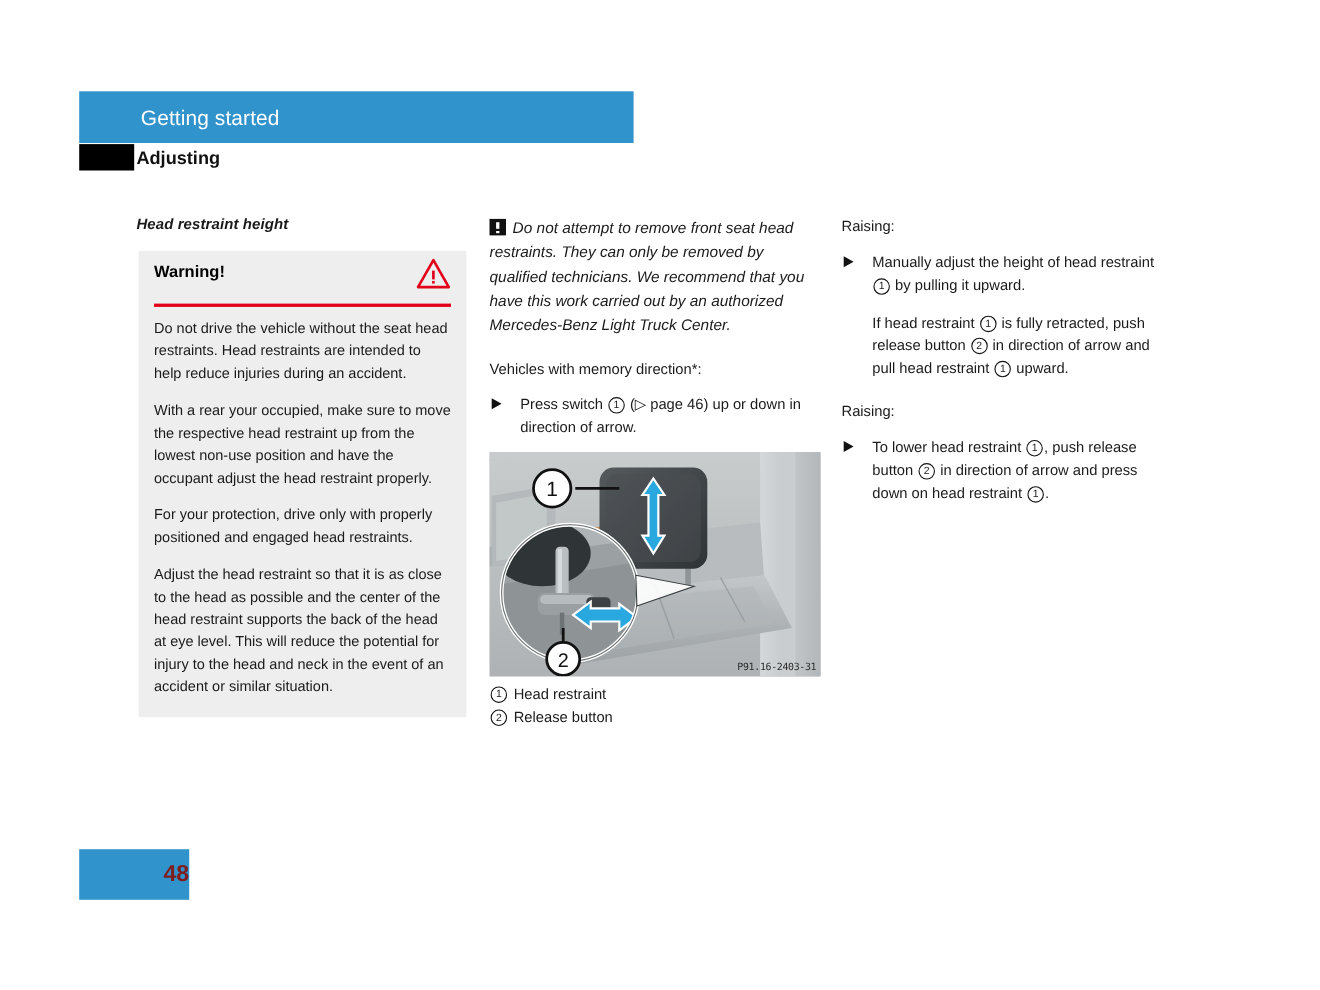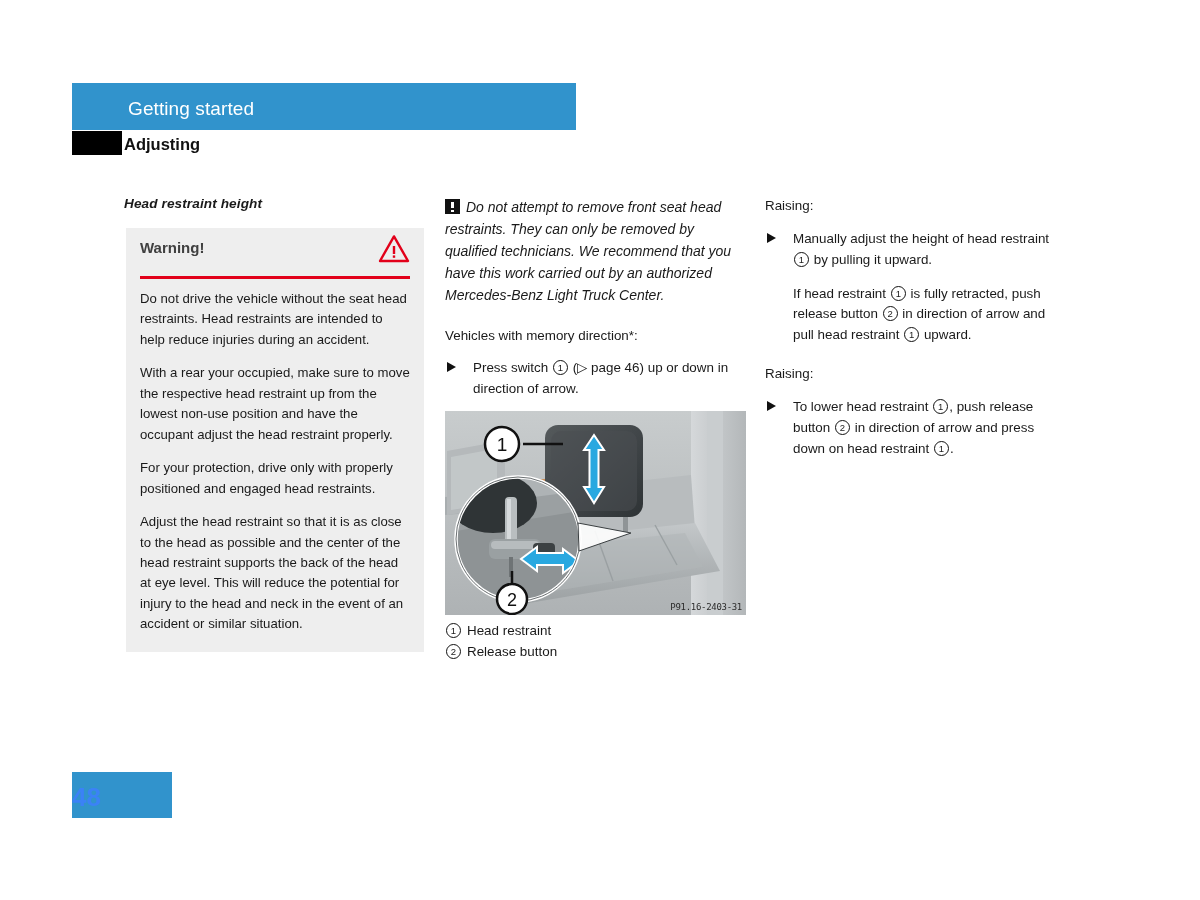--- a/index.html
+++ b/index.html
@@ -85,21 +85,21 @@
     height: 48px;
     margin: 0 14px;
     border-bottom: 3px solid #e2001a;
   }
   #warning-label {
     position: absolute;
     left: 0;
     top: 12px;
     font-size: 15px;
     font-weight: bold;
-    color: #404040;
+    color: #000000;
     line-height: 1;
   }
   #warning-triangle {
     position: absolute;
     right: 0px;
     top: 6px;
     width: 32px;
     height: 30px;
   }
   #warning-body {
@@ -227,24 +227,24 @@
     top: 772px;
     width: 100px;
     height: 46px;
     background: #3193cc;
   }
   #page-number {
     position: absolute;
     left: 72px;
     top: 784px;
     width: 100px;
-    text-align: left;
-    font-size: 26px;
+    text-align: right;
+    font-size: 21px;
     font-weight: bold;
-    color: #3b82f6;
+    color: #7f1d1d;
     line-height: 1;
   }
 </style>
 </head>
 <body>
 
 <div id="header-band"></div>
 <div id="header-title">Getting started</div>
 <div id="header-blacktab"></div>
 <div id="subheader-title">Adjusting</div>

